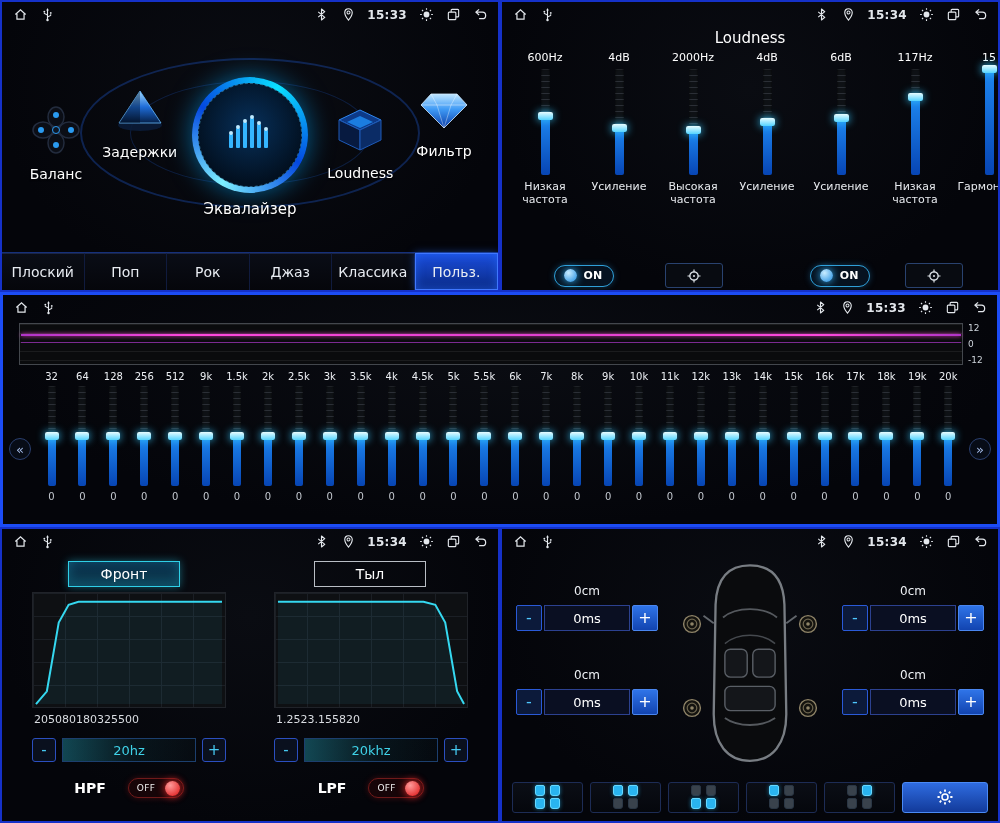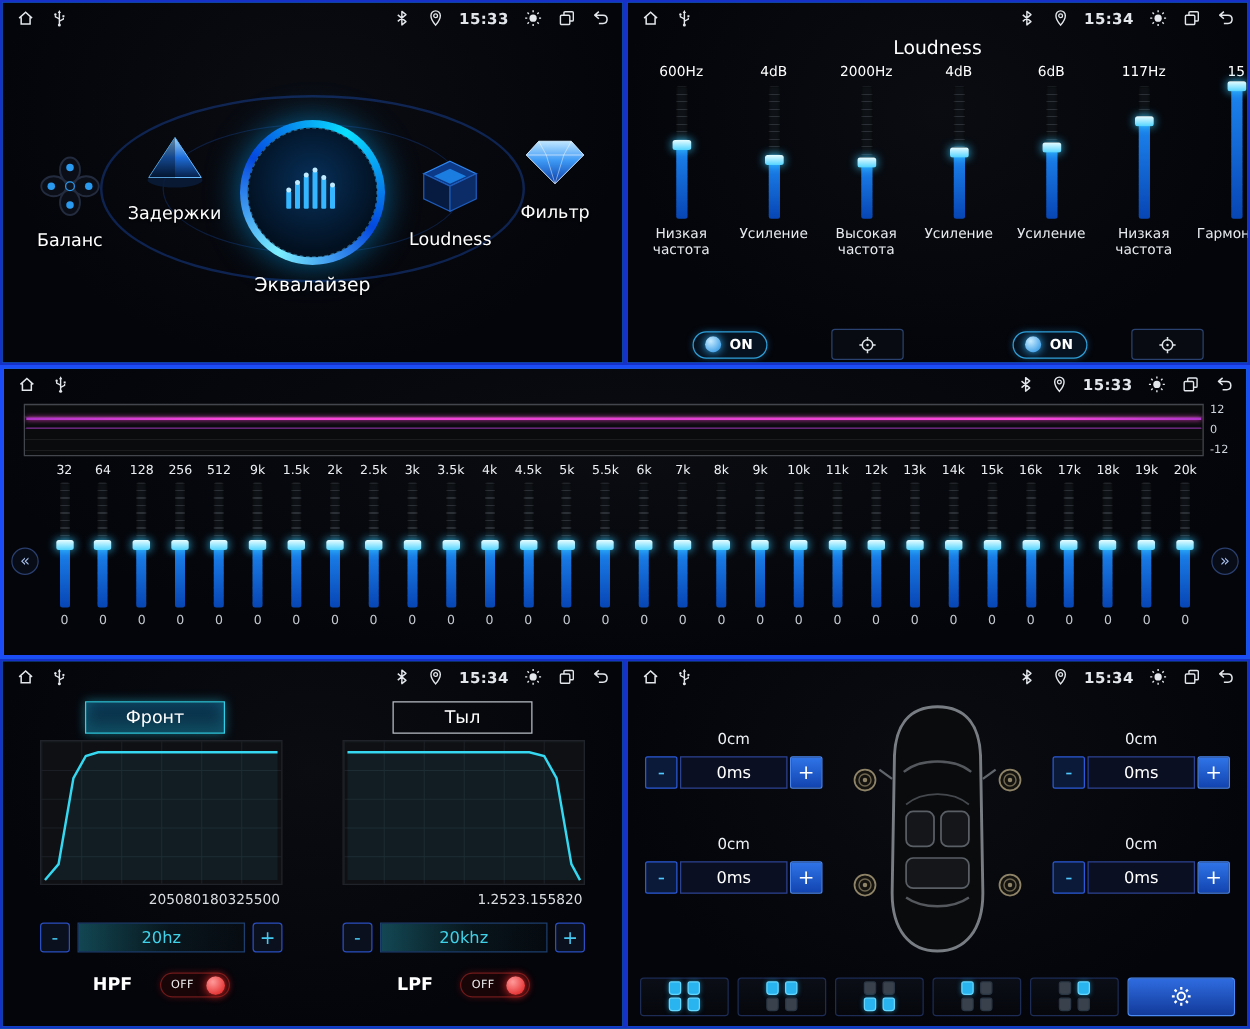--- a/index.html
+++ b/index.html
@@ -5,21 +5,21 @@
   * { box-sizing: border-box; margin: 0; padding: 0; }
   html,body { background:#000; }
   body {
     width:1000px; height:823px; overflow:hidden;
     font-family:"DejaVu Sans","Liberation Sans",sans-serif;
     color:#eef1f5; -webkit-font-smoothing:antialiased;
   }
   button { font:inherit; color:inherit; background:none; border:none; cursor:pointer; }
 
   .screen{ display:grid; grid-template-columns:500px 500px; grid-template-rows:292px 235px 296px;
-    width:1000px; height:823px; background:#0ea5e9; }
+    width:1000px; height:823px; background:#0369a1; }
   .panel{ position:relative; display:flex; flex-direction:column; overflow:hidden;
     border:2px solid #1531c8;
     background:radial-gradient(ellipse at 50% 30%, #0a0c12 0%, #04050a 72%); }
   .p-eq{ grid-column:1/3; border:3px solid #1c4cf5; }
 
   
   .sb{ height:25px; flex:0 0 25px; display:flex; align-items:center; gap:11px; padding:0 10px; color:#e3e7ec; }
   .sb .grow{ flex:1; }
   .sb-ic{ display:inline-flex; align-items:center; justify-content:center; width:16px; height:16px; }
   .sb-ic svg{ width:15px; height:15px; color:#e3e7ec; }
@@ -125,21 +125,21 @@
     box-shadow:0 0 8px rgba(40,200,230,.45), inset 0 -7px 12px rgba(40,200,230,.28); }
   .f-tab.t-front{ margin-left:66px; }
   .f-tab.t-rear{ margin-left:auto; margin-right:72px; }
   .f-graphs{ flex:1; display:flex; justify-content:space-between; padding:4px 30px 0; }
   .f-col{ width:194px; display:flex; flex-direction:column; }
   .f-graph{ height:116px; position:relative; background:#0e1013; border:1px solid #202329;
     background-image:linear-gradient(#1b1f25 1px,transparent 1px),
                      linear-gradient(90deg,#1b1f25 1px,transparent 1px);
     background-size:32px 23px; }
   .f-graph svg{ position:absolute; inset:0; width:100%; height:100%; }
-  .f-axis{ display:flex; justify-content:flex-end; font-size:11px; color:#dadde2;
+  .f-axis{ display:flex; justify-content:flex-start; font-size:11px; color:#dadde2;
     padding:5px 2px 0; }
   .h-row{ display:flex; align-items:center; margin-top:12px; }
   .sq-btn{ width:24px; height:24px; background:#0a101e; border:1px solid #2b4fc0;
     border-radius:3px; color:#46c8f0; font-size:15px; line-height:1;
     display:flex; align-items:center; justify-content:center; }
   .h-bar{ flex:1; height:24px; margin:0 6px; border:1px solid #1c3f6e;
     background:linear-gradient(90deg, rgba(34,150,170,.45), rgba(34,150,170,.10) 55%, rgba(34,150,170,.03));
     display:flex; align-items:center; justify-content:center;
     color:#3fd2e8; font-size:13px; }
   .t-row{ display:flex; align-items:center; justify-content:center; gap:22px; margin-top:16px; }
@@ -383,20 +383,41 @@
               </defs>
             <polygon points="14,6 40,6 50,17 27,40 4,17" fill="url(#gdi)" stroke="#cfeaff" stroke-width="0.8"></polygon>
             <polyline points="4,17 50,17" stroke="rgba(255,255,255,0.55)" stroke-width="0.8" fill="none"></polyline>
             <polyline points="14,6 20,17 27,40 34,17 40,6" stroke="rgba(255,255,255,0.45)" stroke-width="0.8" fill="none"></polyline>
           </svg>
         </span>
         <span class="mi-label">Фильтр</span>
       </div>
     </div>
 
+    <nav class="presets">
+
+    <button class="preset">
+        <span>Плоский</span>
+      </button>
+        <button class="preset">
+        <span>Поп</span>
+      </button>
+        <button class="preset">
+        <span>Рок</span>
+      </button>
+        <button class="preset">
+        <span>Джаз</span>
+      </button>
+        <button class="preset">
+        <span>Классика</span>
+      </button>
+        <button class="preset active">
+        <span>Польз.</span>
+      </button>
+      </nav>
   </section>
 
   <section class="panel p-loud">
     <header class="sb">
       <span class="sb-ic">
           <svg viewBox="0 0 16 16">
             <use href="#i-home"></use>
           </svg>
         </span>
       <span class="sb-ic">

